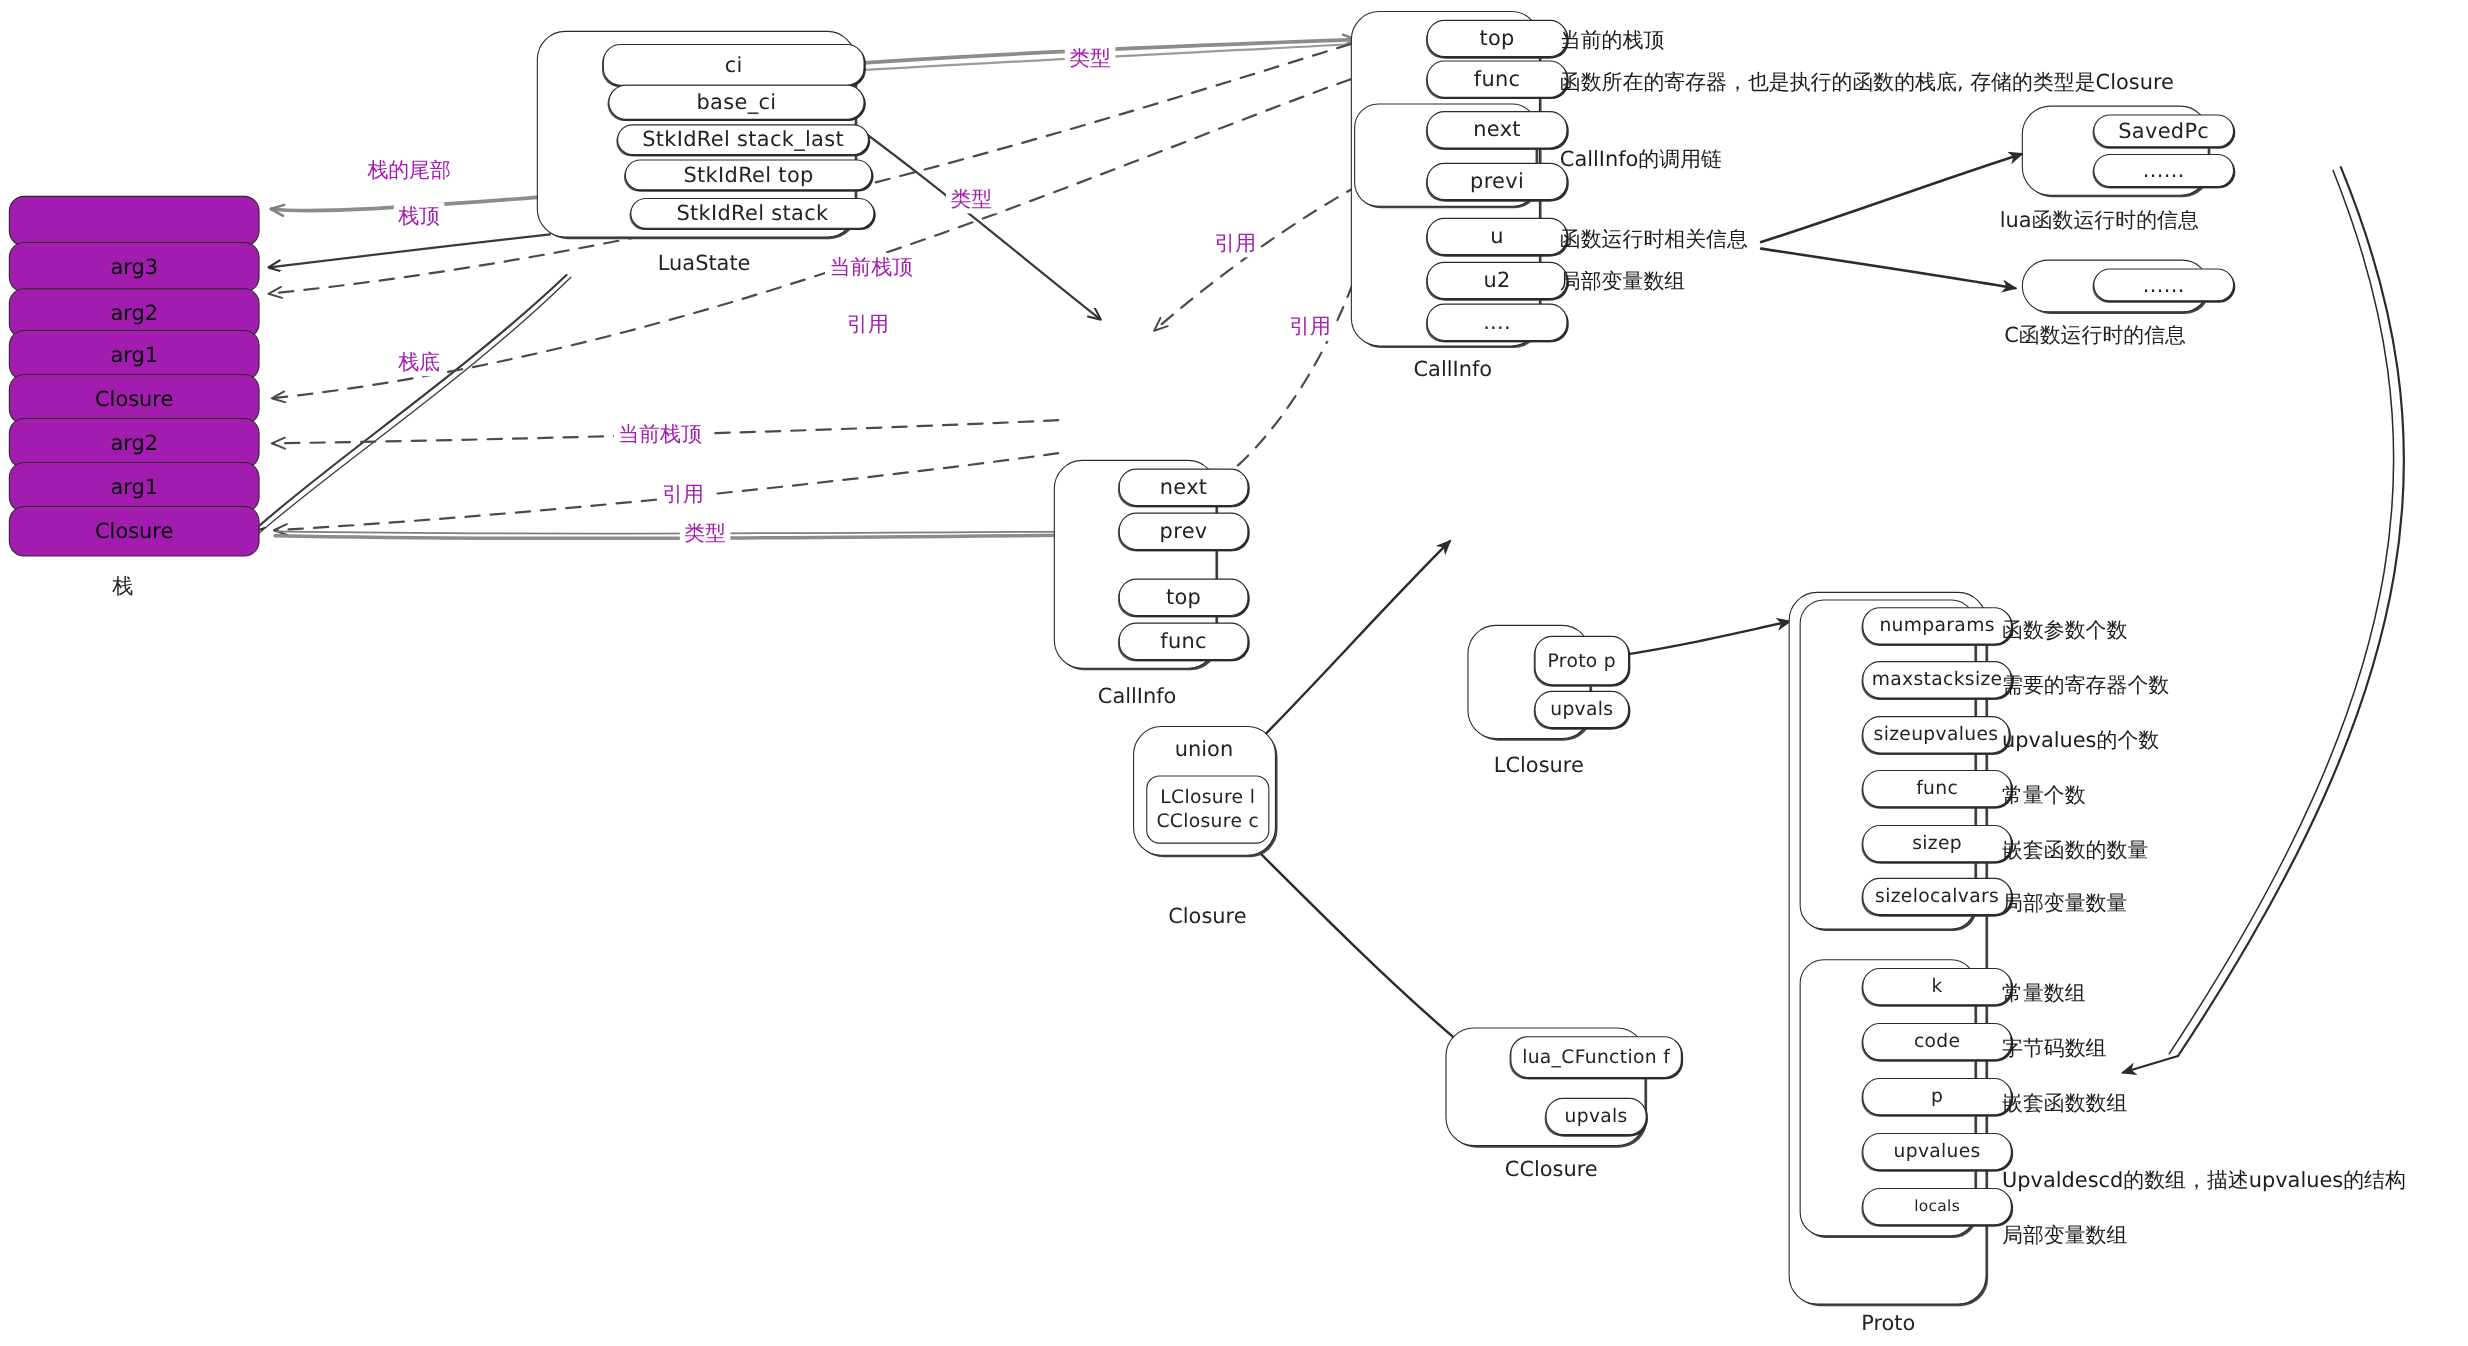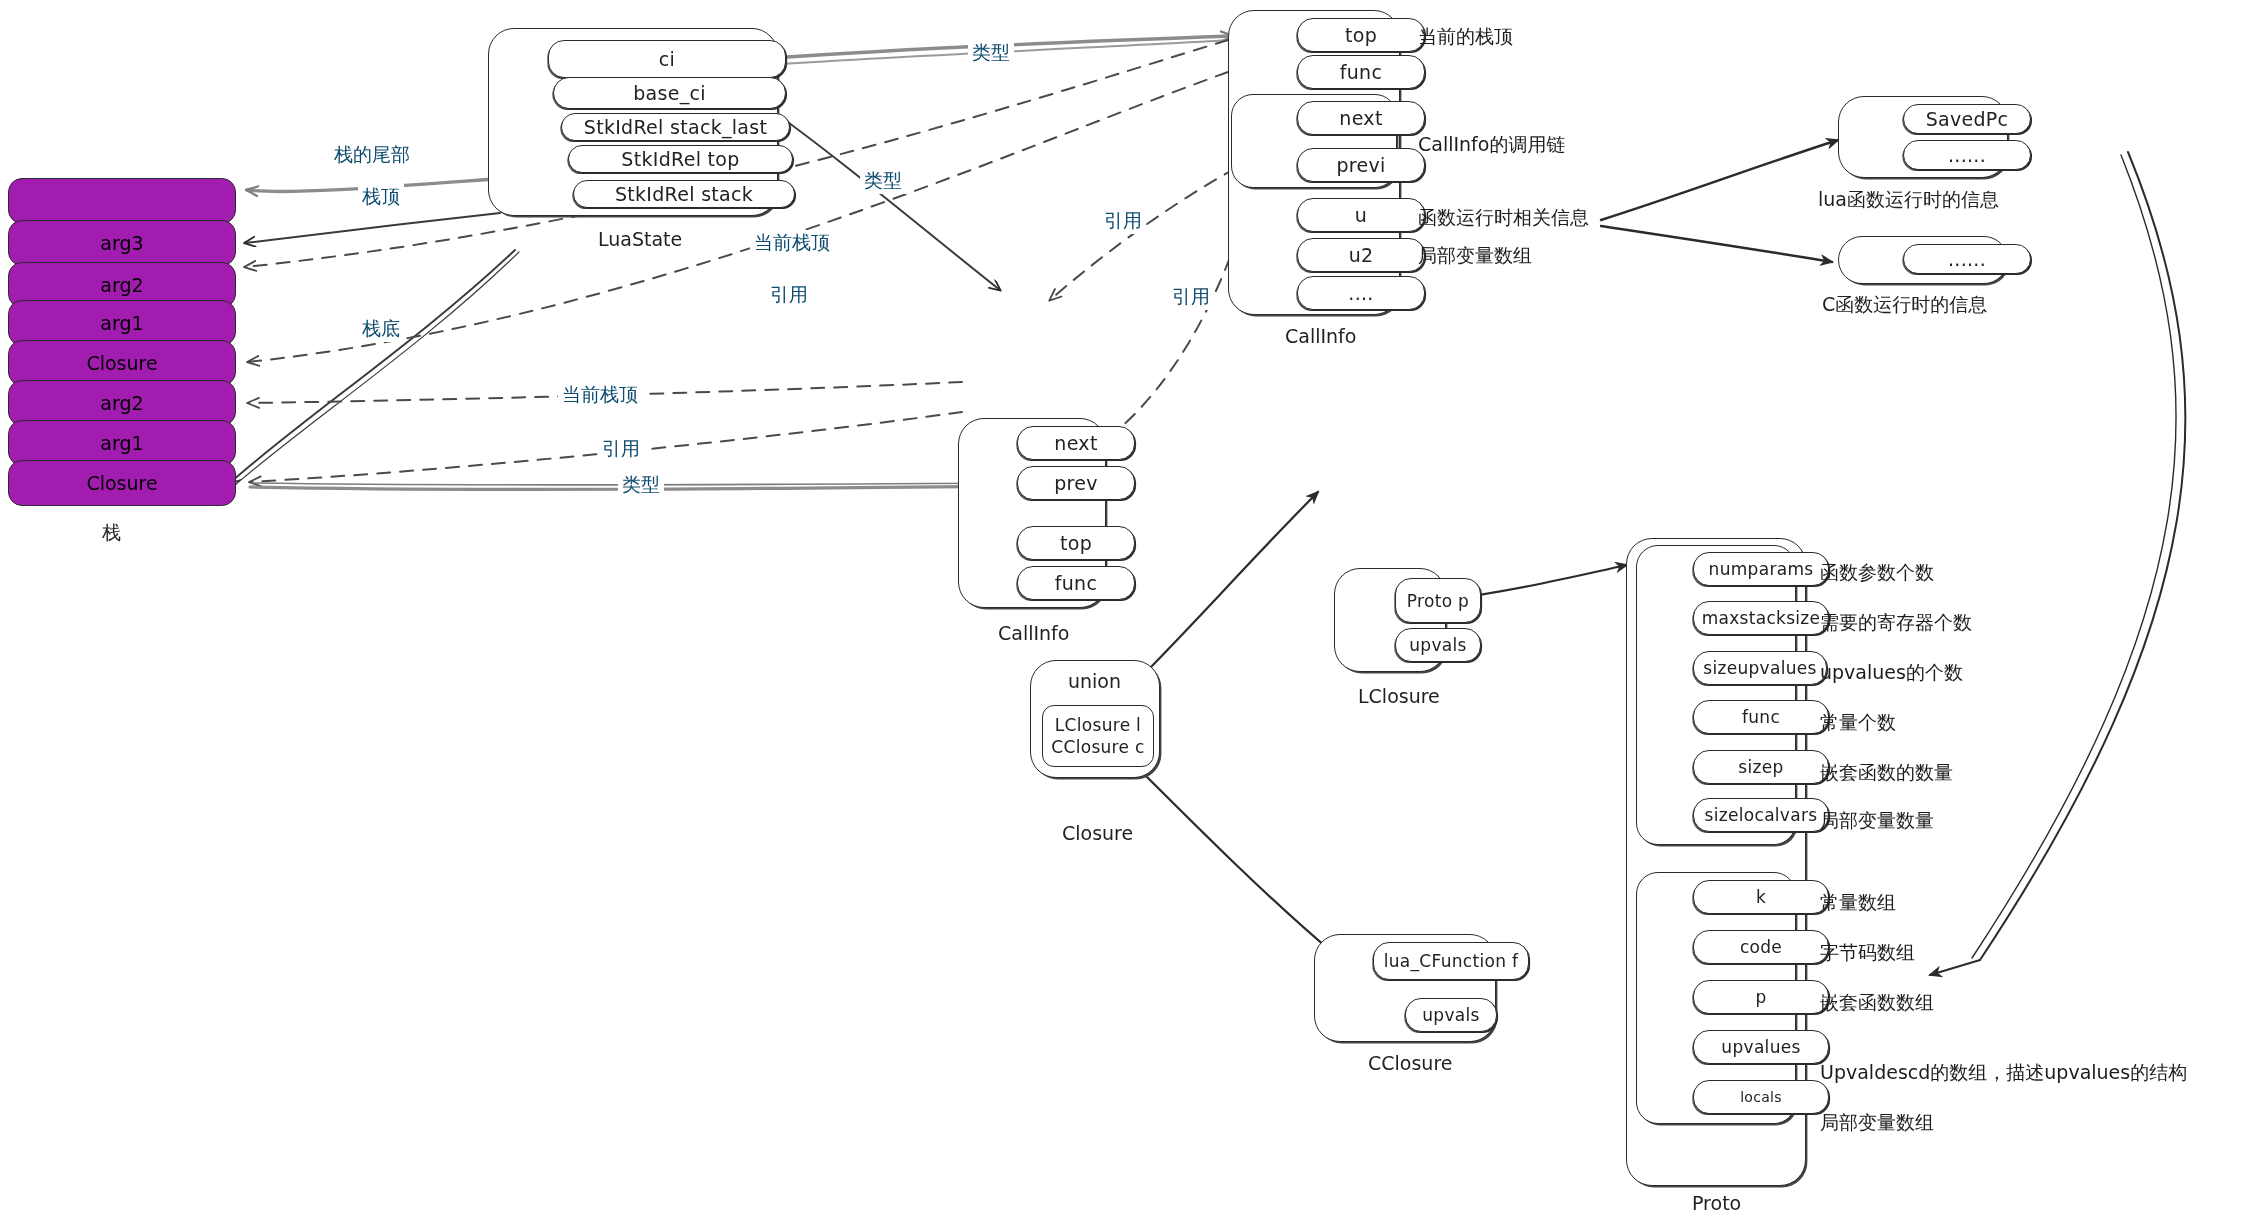--- a/index.html
+++ b/index.html
@@ -61,21 +61,21 @@
   .anno {
     position: absolute;
     font-size: 19px;
     color: #1c1c1c;
     white-space: nowrap;
     font-family: "DejaVu Sans", sans-serif;
   }
   .edge-label {
     position: absolute;
     font-size: 19px;
-    color: #0c4a6e;
+    color: #a21caf;
     background: #ffffff;
     padding: 0 4px;
     white-space: nowrap;
     font-family: "DejaVu Sans", sans-serif;
   }
   .union-title {
     position: absolute;
     font-size: 19px;
     color: #222;
     white-space: nowrap;
@@ -221,20 +221,21 @@
   </div>
   <div class="node dbl field" style="left:1252px; top:238px; width:128px; height:34px;">
     <span>u2</span>
   </div>
   <div class="node dbl field" style="left:1252px; top:276px; width:128px; height:34px;">
     <span>....</span>
   </div>
   <div class="caption" style="left:1285px; top:325px;">CallInfo</div>
 
   <div class="anno" style="left:1418px; top:24px;">当前的栈顶</div>
+  <div class="anno" style="left:1418px; top:62px;">函数所在的寄存器，也是执行的函数的栈底, 存储的类型是Closure</div>
   <div class="anno" style="left:1418px; top:132px;">CallInfo的调用链</div>
   <div class="anno" style="left:1418px; top:205px;">函数运行时相关信息</div>
   <div class="anno" style="left:1418px; top:243px;">局部变量数组</div>
 
   <div class="group" style="left:1838px; top:96px; width:170px; height:82px;"></div>
   <div class="node dbl field" style="left:1858px; top:104px; width:128px; height:30px;">
     <span>SavedPc</span>
   </div>
   <div class="node dbl field" style="left:1858px; top:140px; width:128px; height:30px;">
     <span>......</span>

